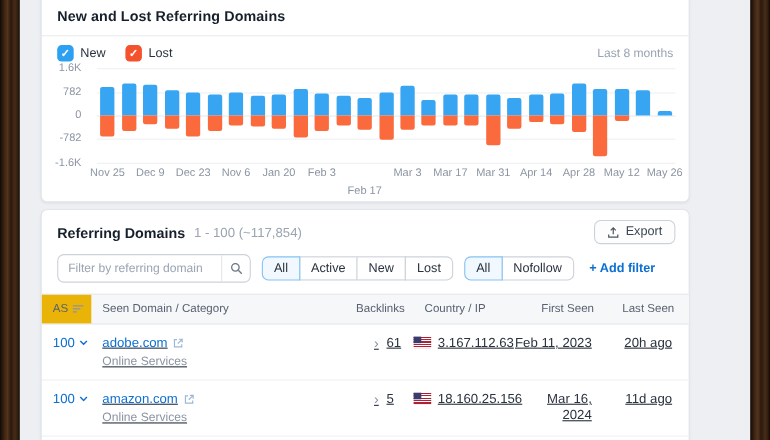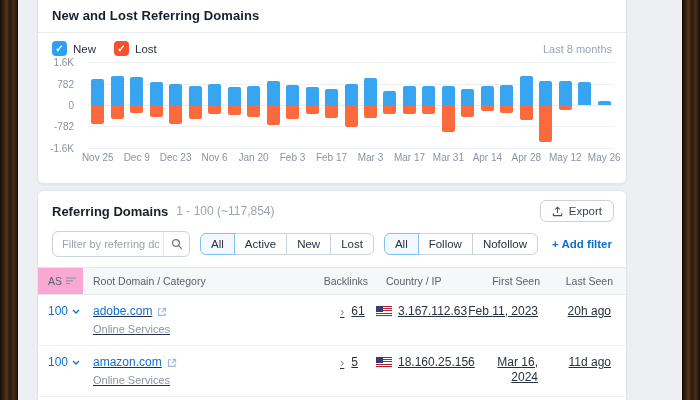--- a/index.html
+++ b/index.html
@@ -52,21 +52,21 @@
     margin-left:-1px;cursor:pointer;font-family:"Liberation Sans",sans-serif;position:relative;}
   .seg-btn:first-child{border-radius:6px 0 0 6px;margin-left:0;}
   .seg-btn:last-child{border-radius:0 6px 6px 0;}
   .seg-btn.active{border-color:#84c2f3;background:#f1f8ff;z-index:2;}
   .add-filter{font-size:11.5px;color:#0d6fd1;font-weight:700;cursor:pointer;margin-left:4px;white-space:nowrap;}
 
   .grid-cols{display:grid;grid-template-columns:45px 245px 48px 92px 80px 73px;}
   .thead{height:26px;align-items:center;background:#f6f7f9;border-top:1px solid #e5e8ec;border-bottom:1px solid #e5e8ec;
     font-size:10.5px;color:#59616f;}
   .th{padding:0 4px;display:flex;align-items:center;}
-  .th.as{background:#f9a8d4;height:100%;justify-content:flex-end;gap:4px;padding-right:7px;box-sizing:border-box;cursor:pointer;}
+  .th.as{background:#eab308;height:100%;justify-content:flex-end;gap:4px;padding-right:7px;box-sizing:border-box;cursor:pointer;}
   .th.domain{padding-left:10px;}
   .th.right{justify-content:flex-end;padding-right:8px;}
   .th.center{justify-content:flex-start;padding-left:10px;}
 
   .trow{border-bottom:1px solid #edf0f3;align-items:start;padding:9px 0 8px;}
   .cell{font-size:12px;color:#29323e;line-height:15px;text-decoration:underline;}
   .as-cell{padding-left:10px;}
   .as-link{display:inline-flex;align-items:center;gap:4px;color:#0d6fd1;cursor:pointer;}
   .domain-cell{padding-left:10px;}
   .domain-line{display:flex;align-items:center;gap:5px;}
@@ -169,21 +169,21 @@
           <div class="bar" style="left: 490.278px; width: 13px; bottom: 43px; height: 23.1125px; background: rgb(56, 165, 243); border-radius: 2px 2px 0px 0px;"></div>
           <div class="bar" style="left: 509.759px; width: 13px; bottom: 43px; height: 4.03125px; background: rgb(56, 165, 243); border-radius: 2px 2px 0px 0px;"></div>
         </div>
       <div class="chart-xlabels">
           <span class="xtick" style="left: 9.74074px;">Nov 25</span>
           <span class="xtick" style="left: 48.7037px;">Dec 9</span>
           <span class="xtick" style="left: 87.6667px;">Dec 23</span>
           <span class="xtick" style="left: 126.63px;">Nov 6</span>
           <span class="xtick" style="left: 165.593px;">Jan 20</span>
           <span class="xtick" style="left: 204.556px;">Feb 3</span>
-          <span class="xtick" style="left: 243.519px;">Feb 17</span>
+          <span class="xtick" style="left: 243.519px; margin-top: 16px;">Feb 17</span>
           <span class="xtick" style="left: 282.481px;">Mar 3</span>
           <span class="xtick" style="left: 321.444px;">Mar 17</span>
           <span class="xtick" style="left: 360.407px;">Mar 31</span>
           <span class="xtick" style="left: 399.37px;">Apr 14</span>
           <span class="xtick" style="left: 438.333px;">Apr 28</span>
           <span class="xtick" style="left: 477.296px;">May 12</span>
           <span class="xtick" style="left: 516.259px;">May 26</span>
         </div>
     </div>
   </div>
@@ -212,37 +212,36 @@
         </span>
       </span>
       <span class="seg-group" id="seg-status">
           <button class="seg-btn active">All</button>
           <button class="seg-btn">Active</button>
           <button class="seg-btn">New</button>
           <button class="seg-btn">Lost</button>
         </span>
       <span class="seg-group" id="seg-follow">
           <button class="seg-btn active">All</button>
-          <button class="seg-btn">Follow</button>
           <button class="seg-btn">Nofollow</button>
         </span>
       <span class="add-filter">+ Add filter</span>
     </div>
 
     <div class="grid-cols thead">
       <div class="th as">
         <span>AS</span>
         <svg width="10" height="8" viewBox="0 0 10 8" stroke="#8a94a1" stroke-width="1.1">
             <path d="M0 1 H10"></path>
             <path d="M0 3.8 H7"></path>
             <path d="M0 6.6 H4"></path>
           </svg>
       </div>
       <div class="th domain">
-          <span>Root Domain / Category</span>
+          <span>Seen Domain / Category</span>
         </div>
       <div class="th right">
           <span>Backlinks</span>
         </div>
       <div class="th center">
           <span>Country / IP</span>
         </div>
       <div class="th right">
           <span>First Seen</span>
         </div>

